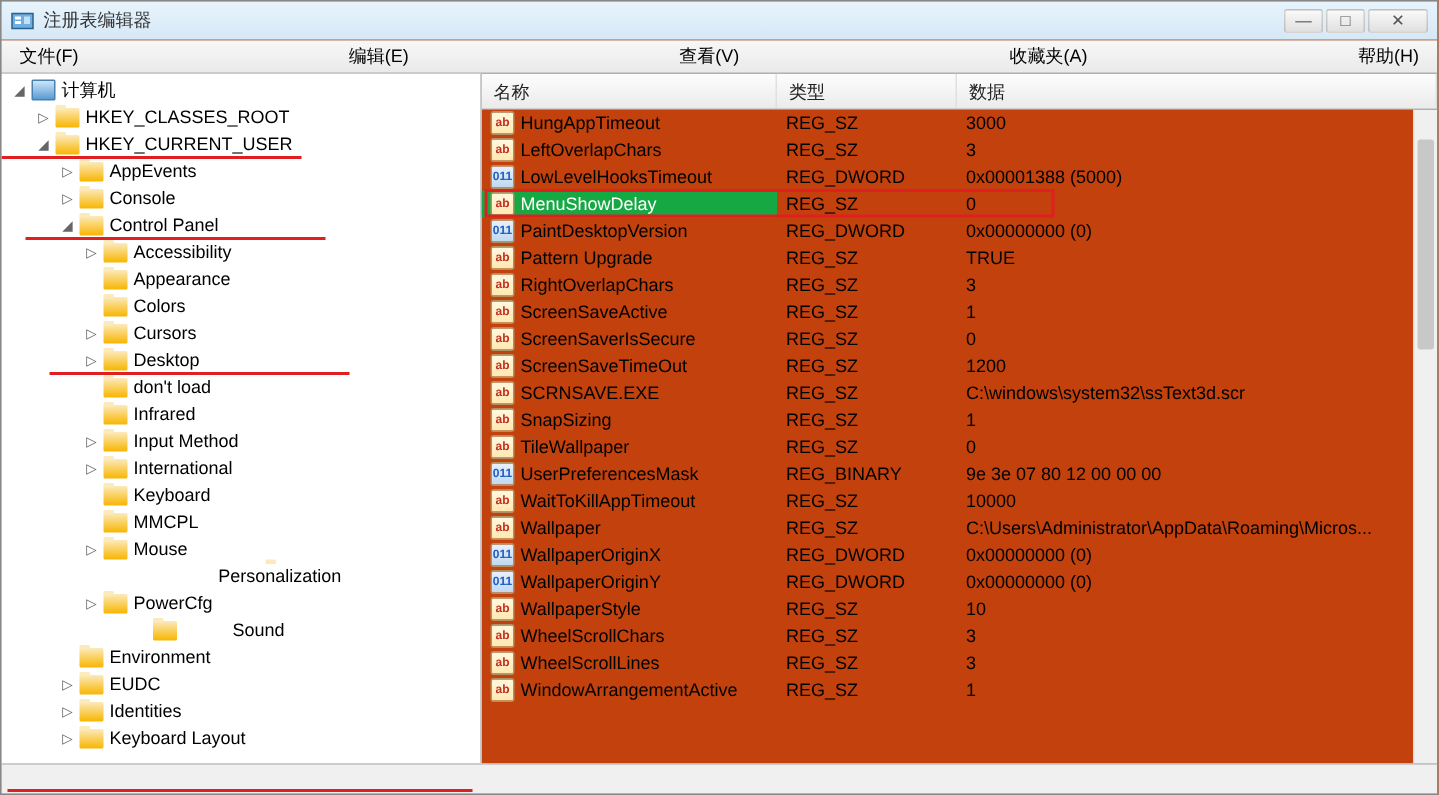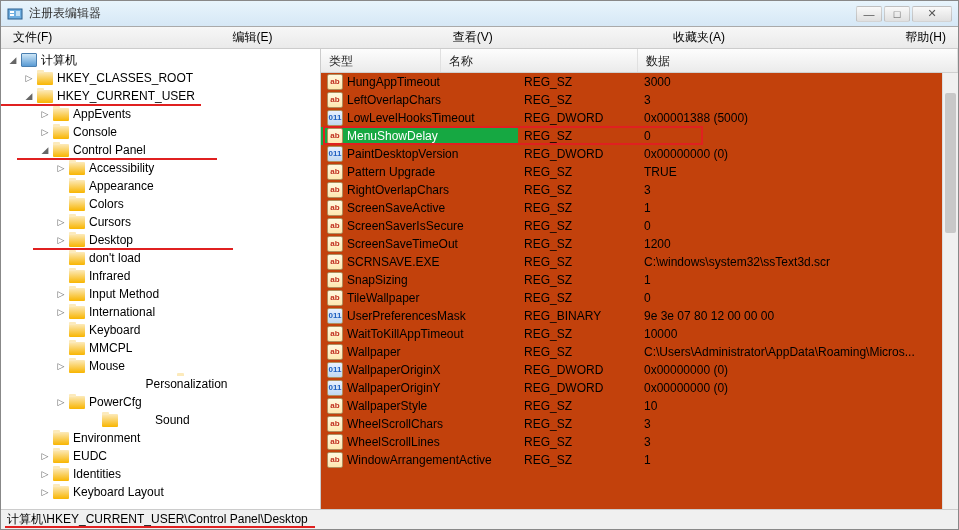--- a/index.html
+++ b/index.html
@@ -203,22 +203,22 @@
         </div>
         <div class="tree-node" style="padding-left: 36px;">
           <span class="expander">▷</span>
           <span class="folder-icon"></span>
           <span class="node-label">Keyboard Layout</span>
         </div>
       </div>
 
     <div class="list-pane">
       <div class="list-header">
+        <div class="col" style="width:197px">名称</div>
         <div class="col" style="width:120px">类型</div>
-        <div class="col" style="width:197px">名称</div>
         <div class="col" style="flex:1">数据</div>
       </div>
       <div class="list-body" id="list-body">
         <div class="row">
             <div class="col-name">
               <span class="val-icon str">ab</span>
               <span>HungAppTimeout</span>
             </div>
             <div class="col-type">REG_SZ</div>
             <div class="col-data">3000</div>
@@ -394,17 +394,16 @@
       <div class="scrollbar-v">
           <div class="scrollbar-thumb" style="top:20px; height:140px;"></div>
         </div>
           <div class="red-box" style="left: 2px; top: 53px; width: 380px; height: 19px;"></div>
         </div>
     </div>
 
   </div>
 
   <div class="statusbar">
-    <span>计算机\HKEY_CURRENT_USER\Control Panel\Desktop</span>
     <div class="red-underline" style="left:4px; bottom:1px; width:310px;"></div>
   </div>
 
 </div>
 
 </body></html>

